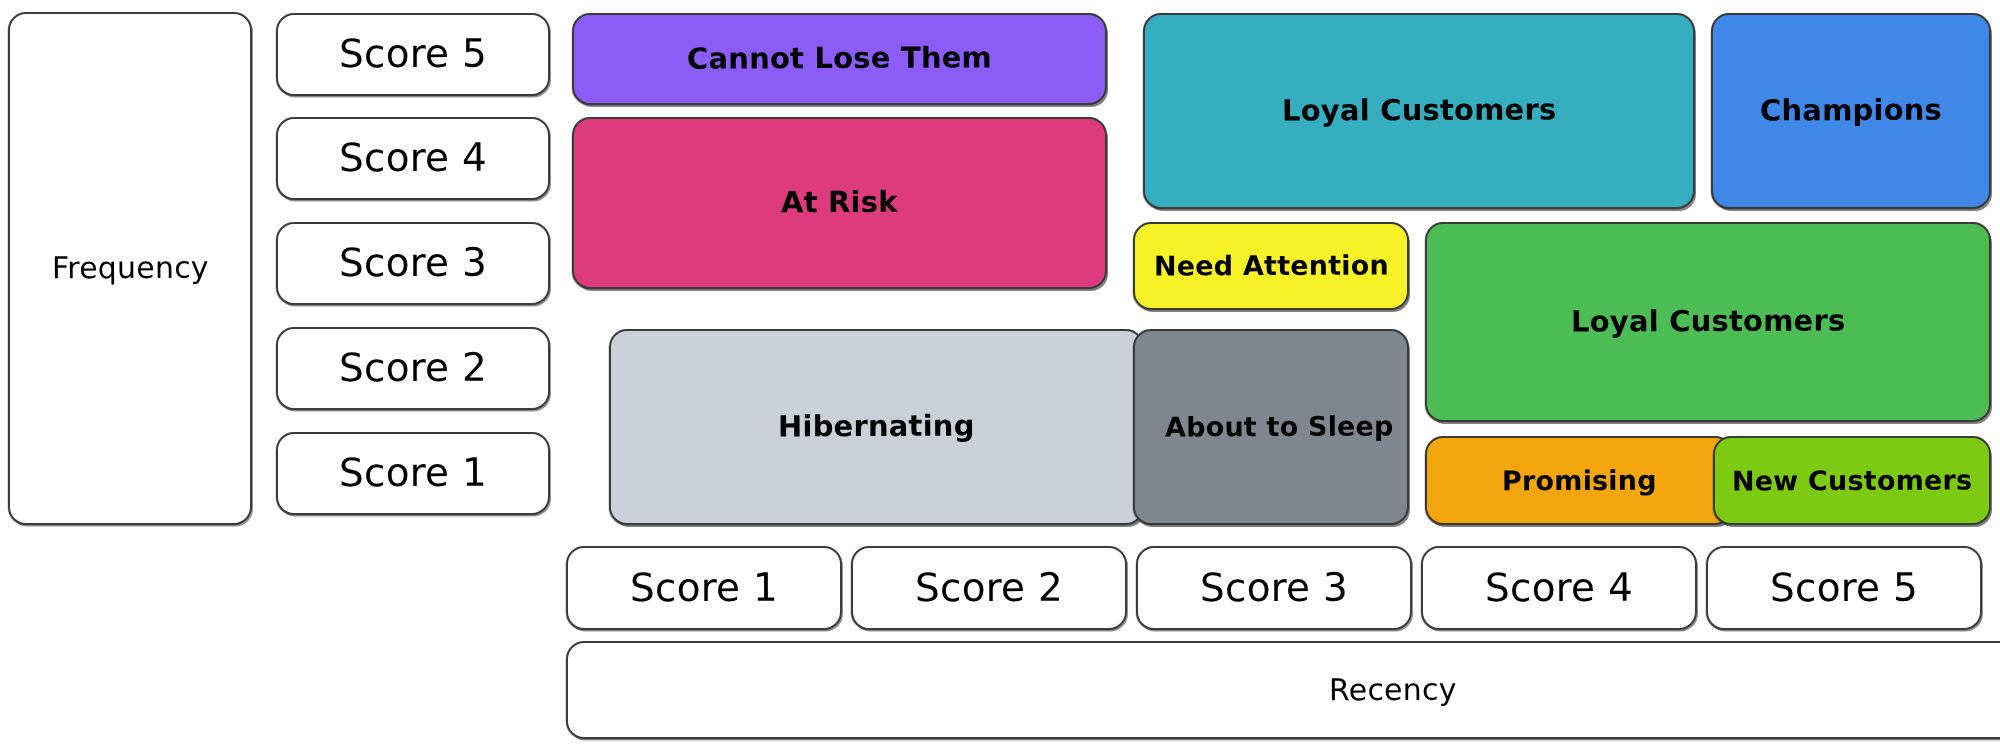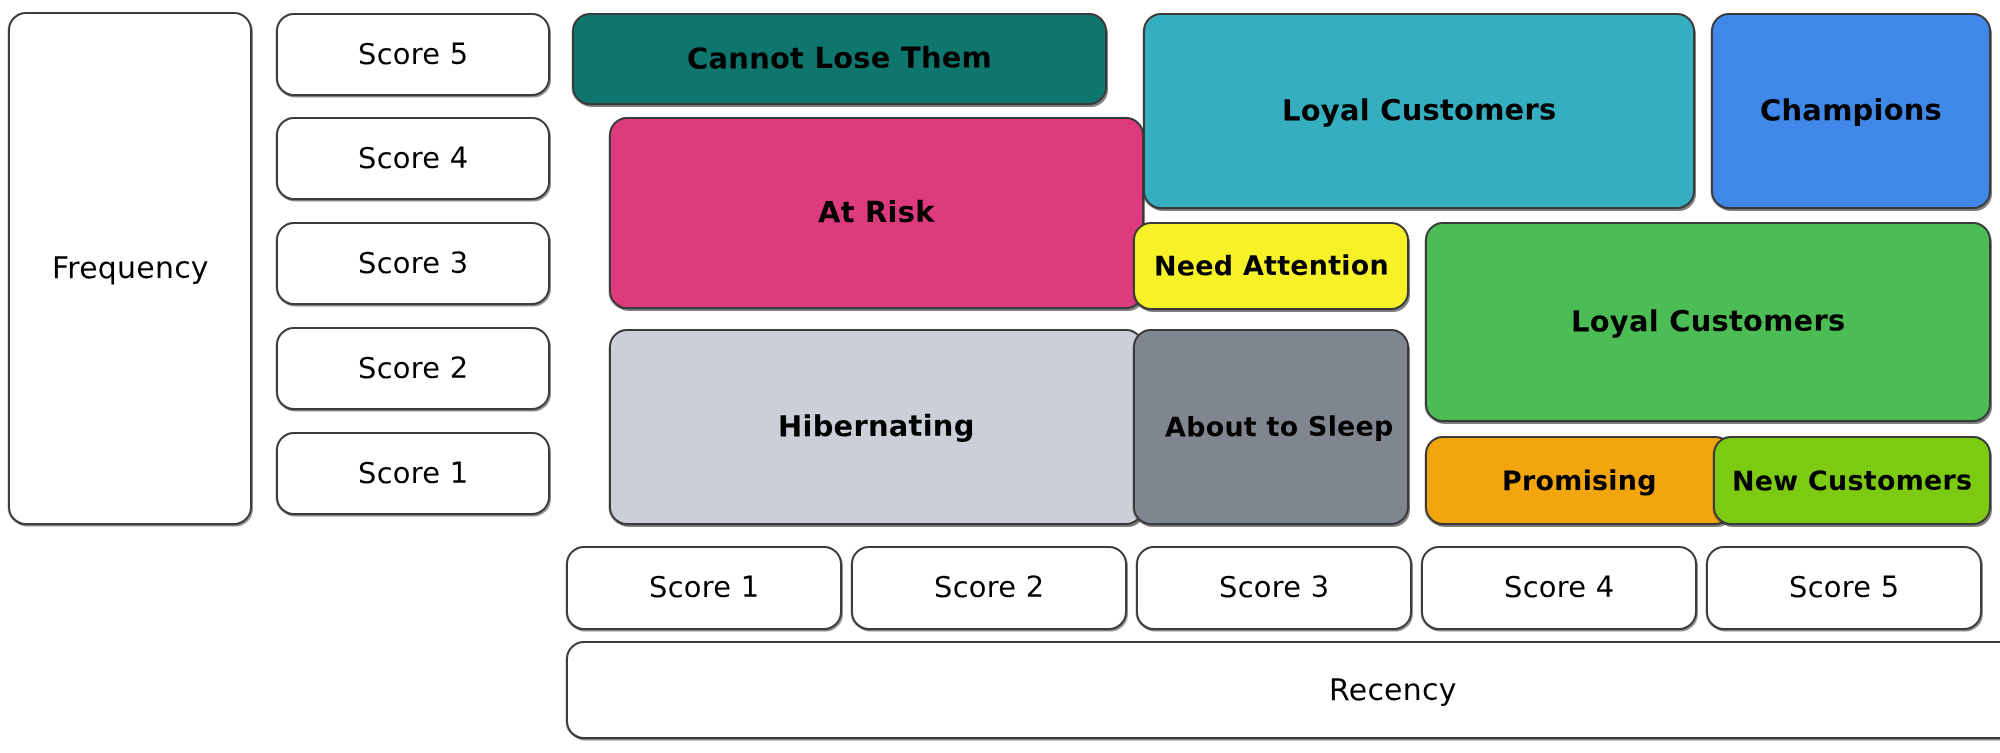--- a/index.html
+++ b/index.html
@@ -41,21 +41,21 @@
     box-shadow: 2px 3px 0 -1px rgba(45,45,45,0.6),
                 -1.5px 1.5px 0 -1px rgba(45,45,45,0.35);
   }
   .box-text {
     display: block;
     line-height: 1.15;
     transform: rotate(-0.25deg);
     padding: 0 10px;
   }
   .axis-title { font-size: 30px; }
-  .score-text { font-size: 29px; }
+  .score-text { font-size: 39px; }
   .seg-text   { font-size: 29px; font-weight: 600; }
   .seg-text-sm{ font-size: 27px; font-weight: 600; }
 </style>
 </head>
 <body>
 
 <div id="canvas">
 
   <div class="box label-box" style="left:8px; top:12px; width:244px; height:513px;">
     <span class="box-text axis-title">Frequency</span>
@@ -70,25 +70,25 @@
   <div class="box label-box" style="left:276px; top:222px; width:274px; height:83px;">
     <span class="box-text score-text">Score 3</span>
   </div>
   <div class="box label-box" style="left:276px; top:327px; width:274px; height:83px;">
     <span class="box-text score-text">Score 2</span>
   </div>
   <div class="box label-box" style="left:276px; top:432px; width:274px; height:83px;">
     <span class="box-text score-text">Score 1</span>
   </div>
 
-  <div class="box seg-box" style="left:572px; top:13px; width:535px; height:92px; background:#0f766e;justify-content:center;">
+  <div class="box seg-box" style="left:572px; top:13px; width:535px; height:92px; background:#8b5cf6;justify-content:center;">
     <span class="box-text seg-text">Cannot Lose Them</span>
   </div>
 
-  <div class="box seg-box" style="left:572px; top:117px; width:535px; height:192px; background:#DE3A7E;margin-left:37px;">
+  <div class="box seg-box" style="left:572px; top:117px; width:535px; height:172px; background:#DE3A7E;">
     <span class="box-text seg-text">At Risk</span>
   </div>
 
   <div class="box seg-box" style="left:572px; top:329px; width:535px; height:196px; background:#CBD0D8;margin-left:37px;">
     <span class="box-text seg-text">Hibernating</span>
   </div>
 
   <div class="box seg-box" style="left:1143px; top:13px; width:552px; height:196px; background:#35AFC0;">
     <span class="box-text seg-text">Loyal Customers</span>
   </div>

